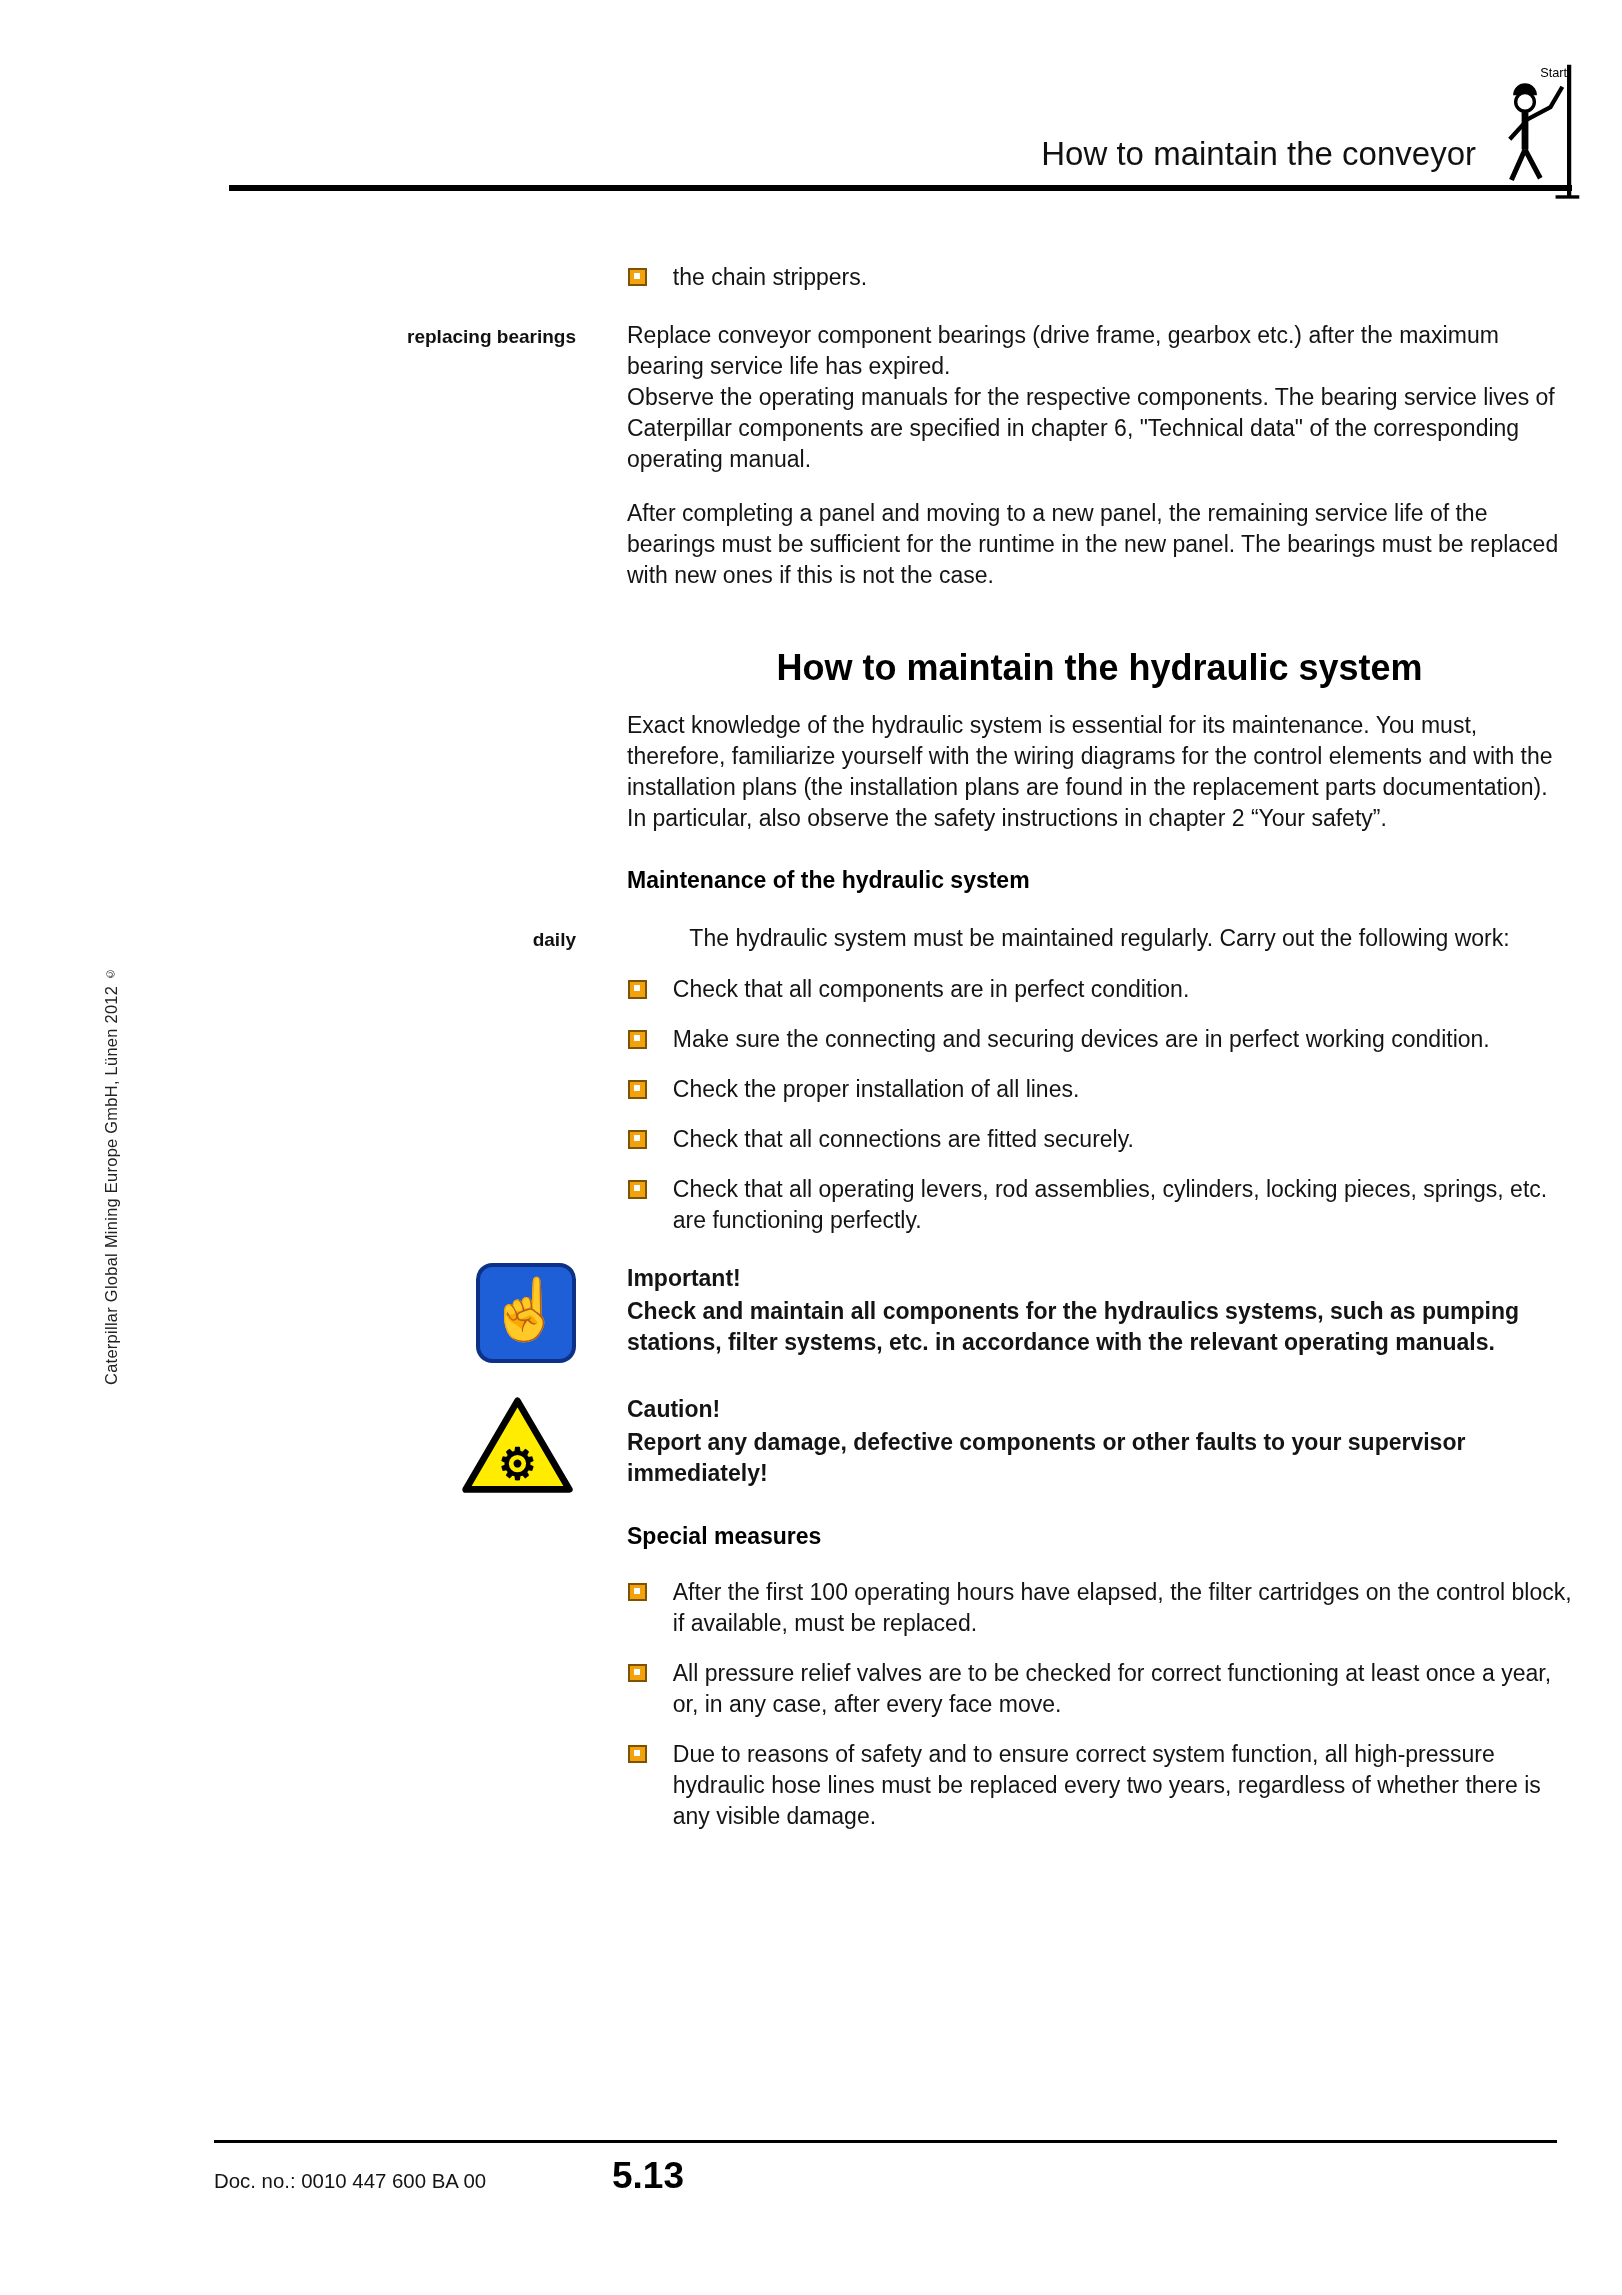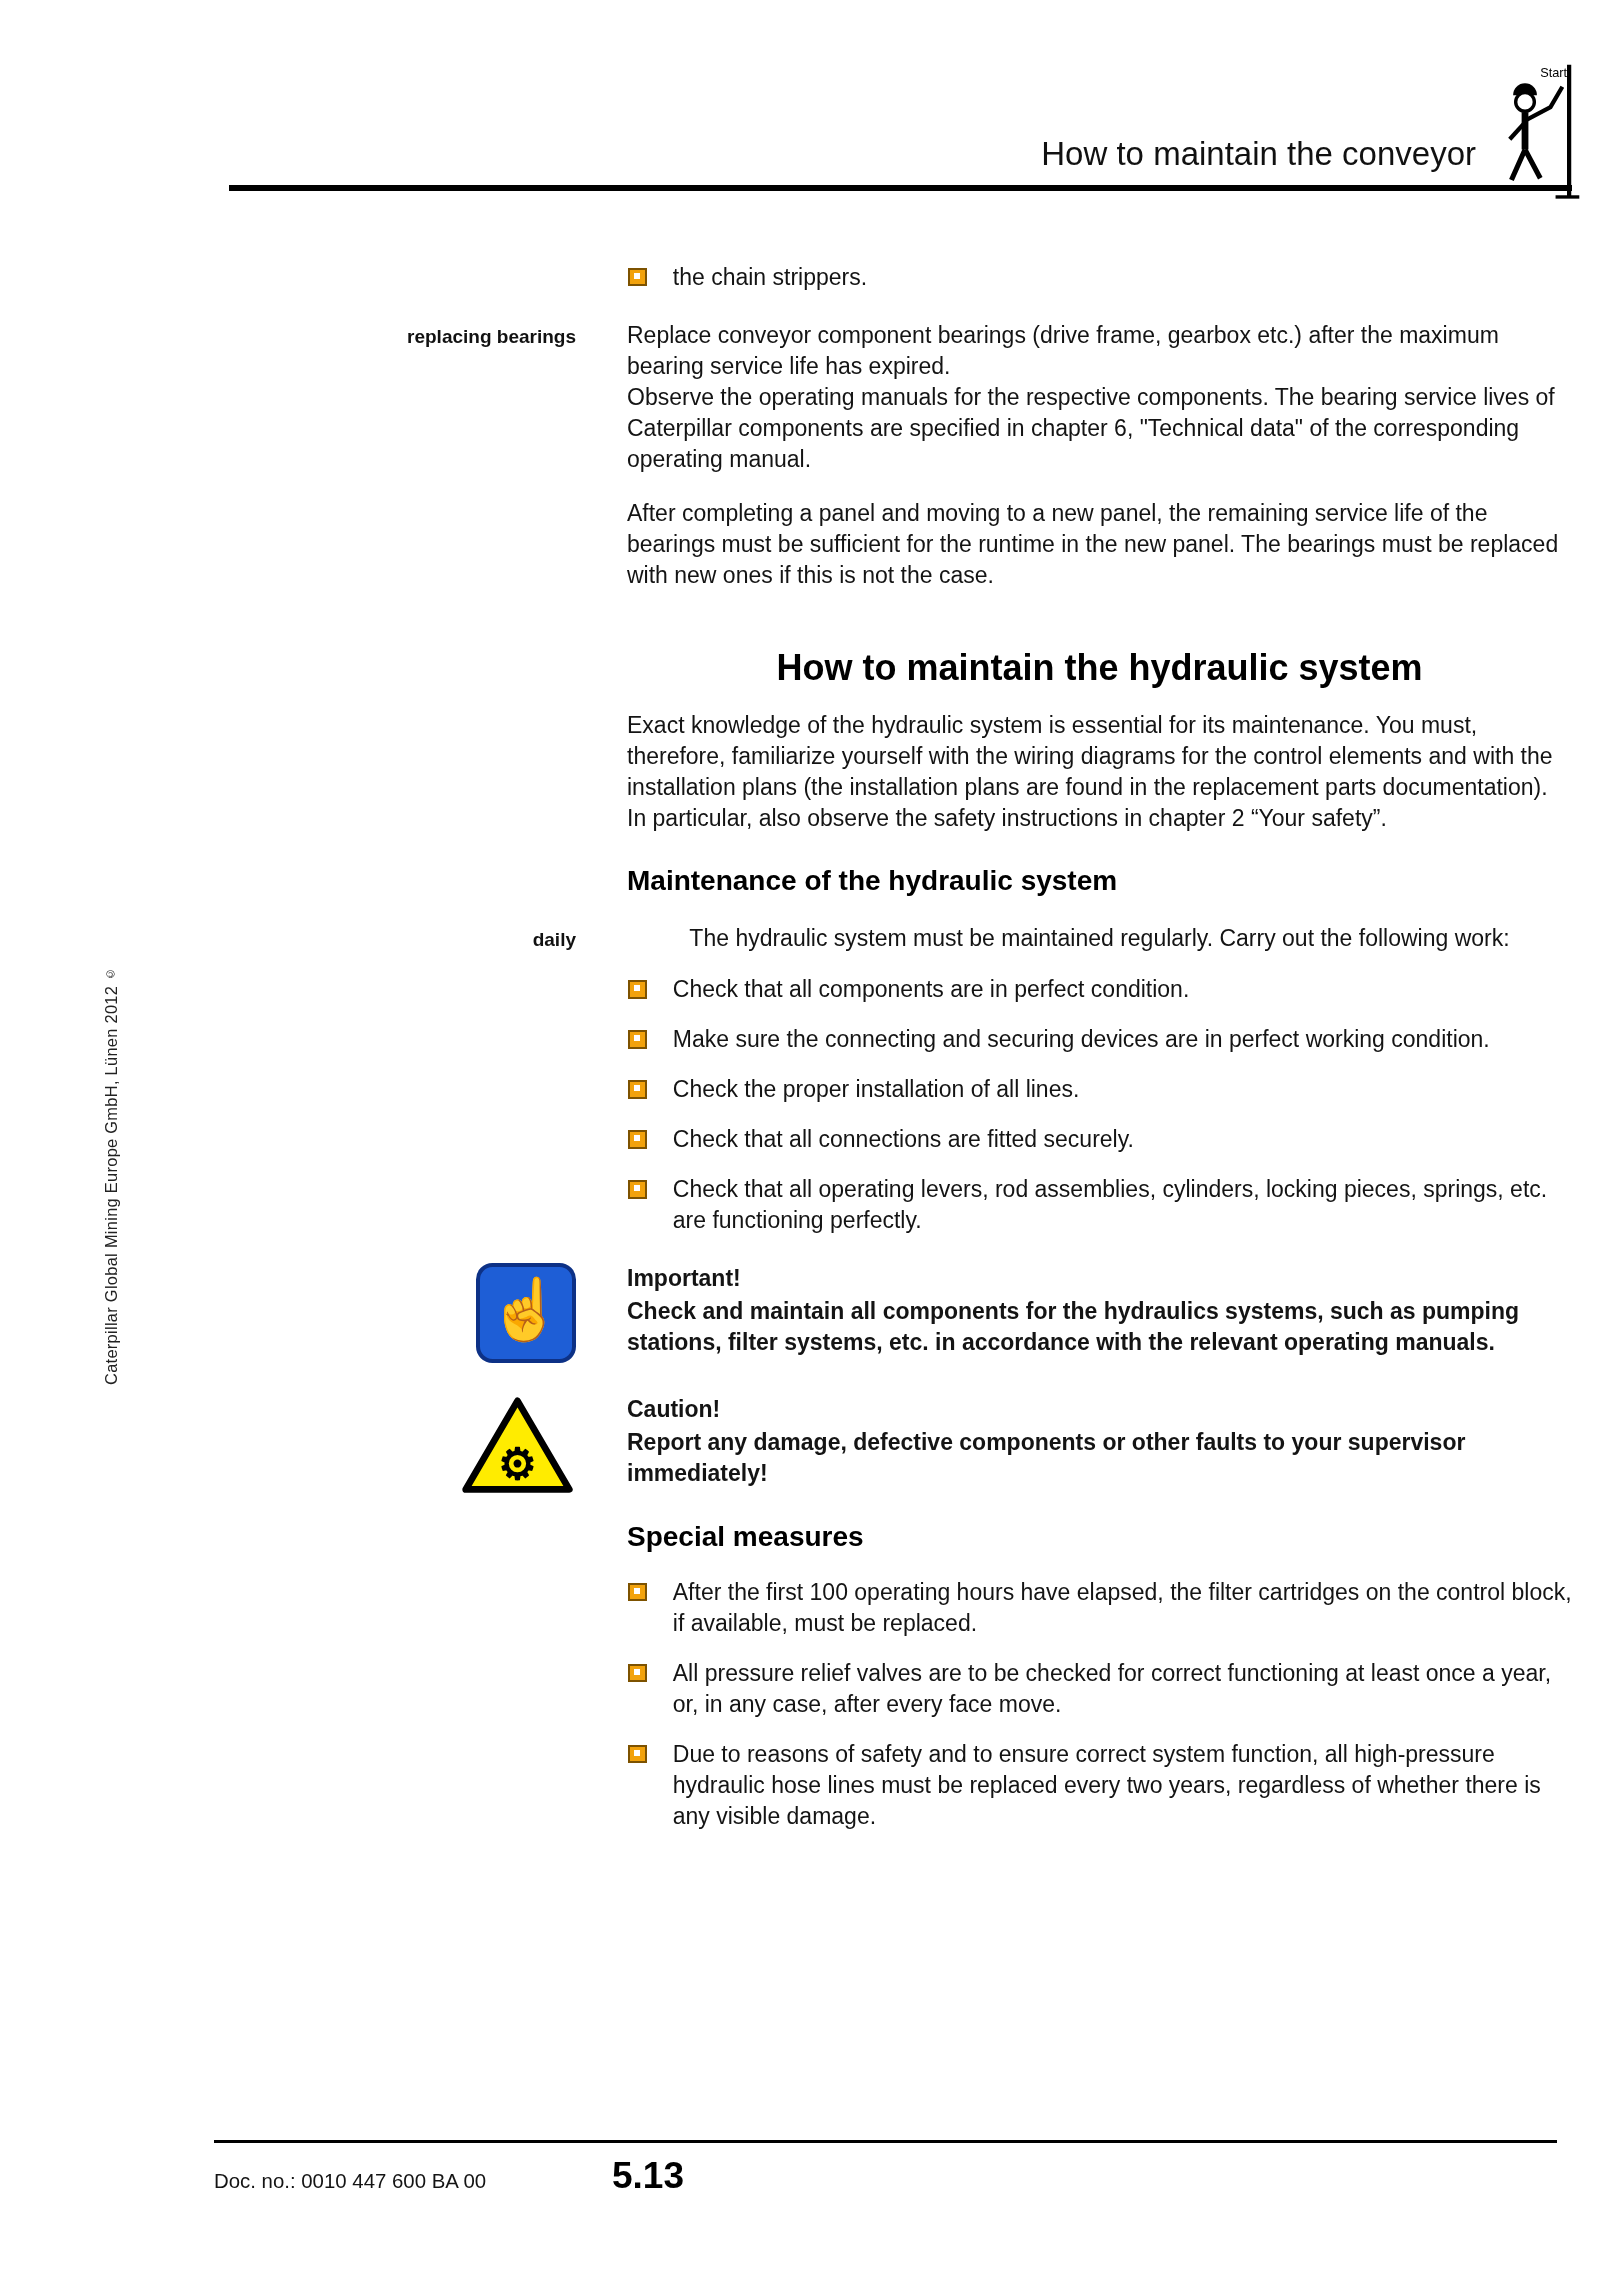--- a/index.html
+++ b/index.html
@@ -74,21 +74,21 @@
     line-height: 26px;
     padding-top: 4.1px;
     color: #111;
   }
   .cell-body { flex: 1; margin-left: 51px; min-width: 0; }
 
   .para { margin: 0 0 23px; }
   .cell-body .para:last-child { margin-bottom: 0; }
 
   .h1 { font-size: 36px; line-height: 41px; font-weight: 700; margin: 29px 0 22px; color: #000; text-align: center; }
-  .h2 { font-size: 28px; line-height: 31px; font-weight: 700; margin: 0 0 24.5px; color: #000; }
+  .h2 { font-size: 23px; line-height: 31px; font-weight: 700; margin: 0 0 24.5px; color: #000; }
   .h2--spaced { margin: 31px 0 0; }
 
   
   .check-item { display: flex; margin: 0 0 19px; }
   .check-item:last-child { margin-bottom: 0; }
   .check-box {
     flex: none;
     position: relative;
     width: 18.4px; height: 18.4px;
     box-sizing: border-box;

